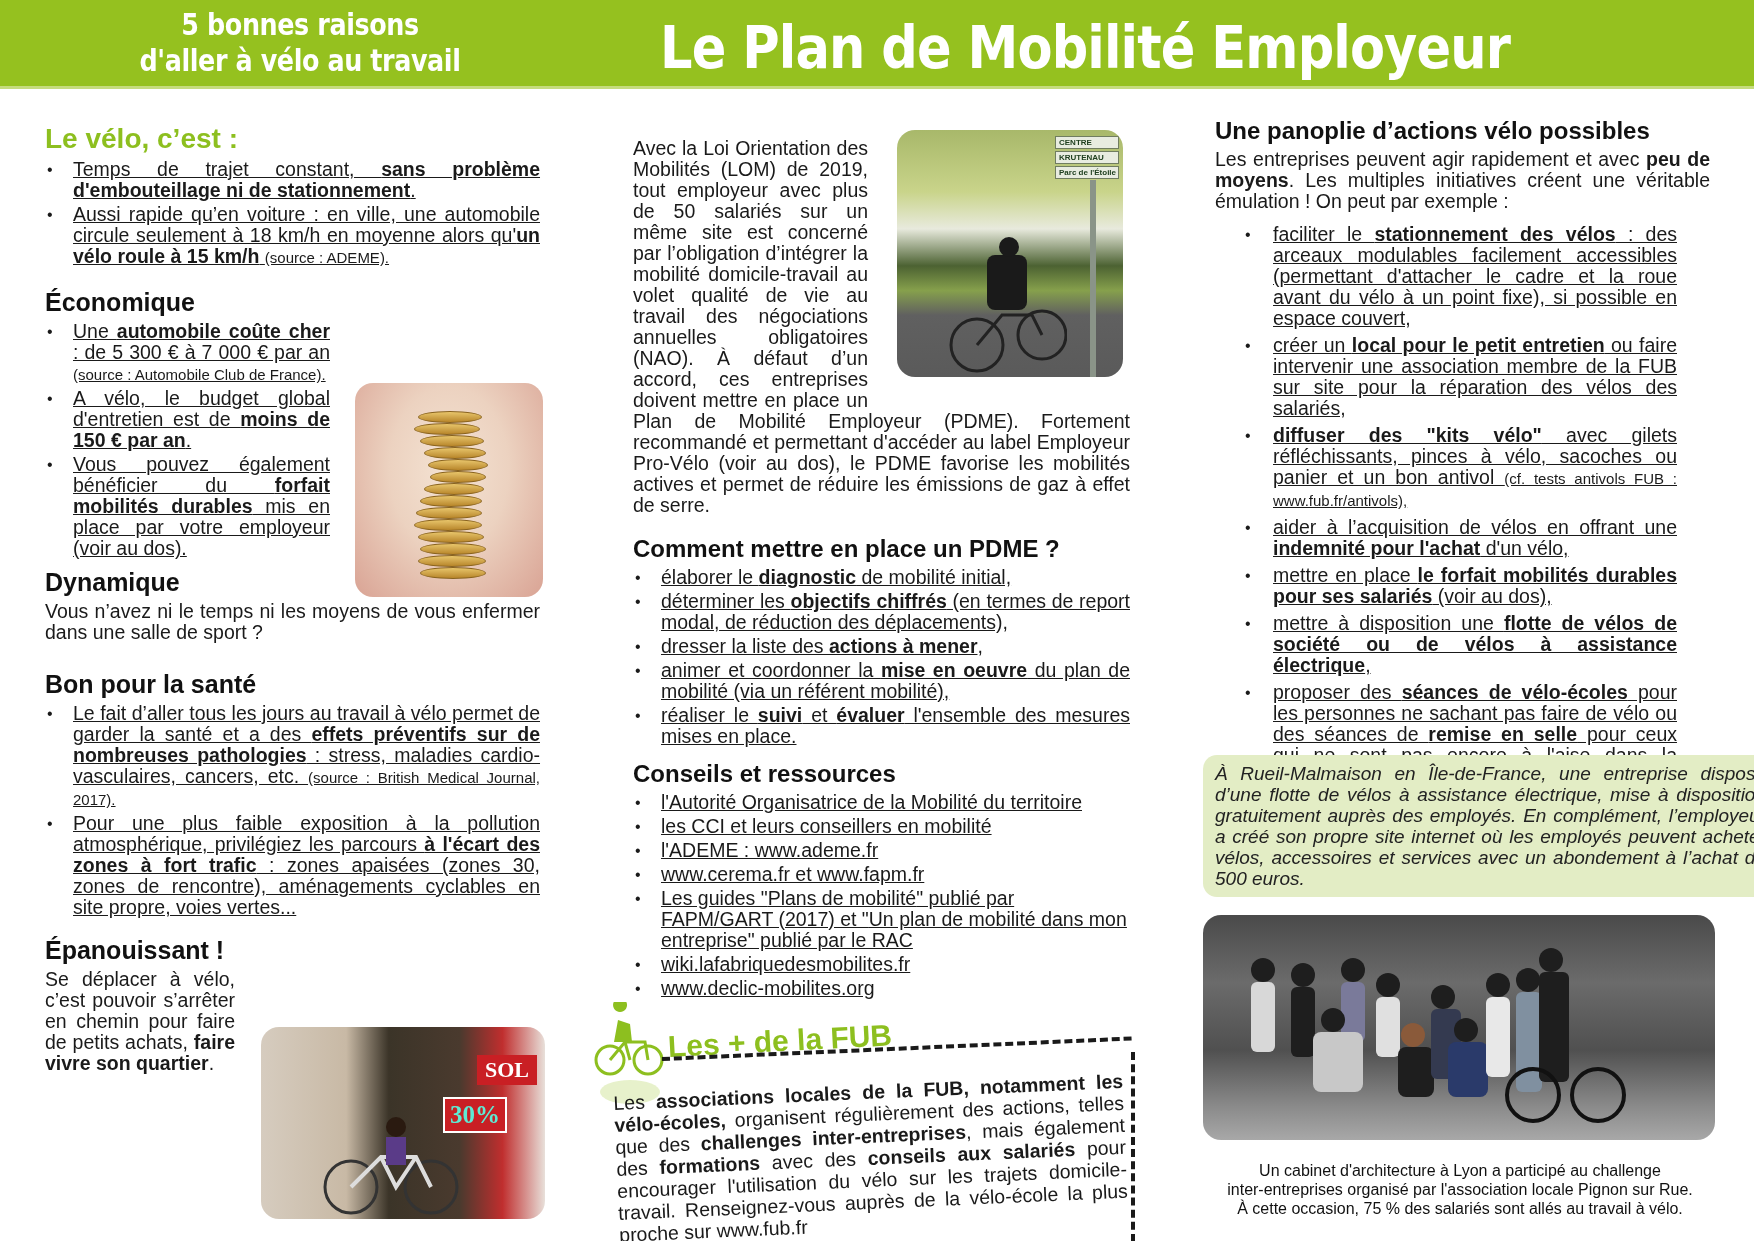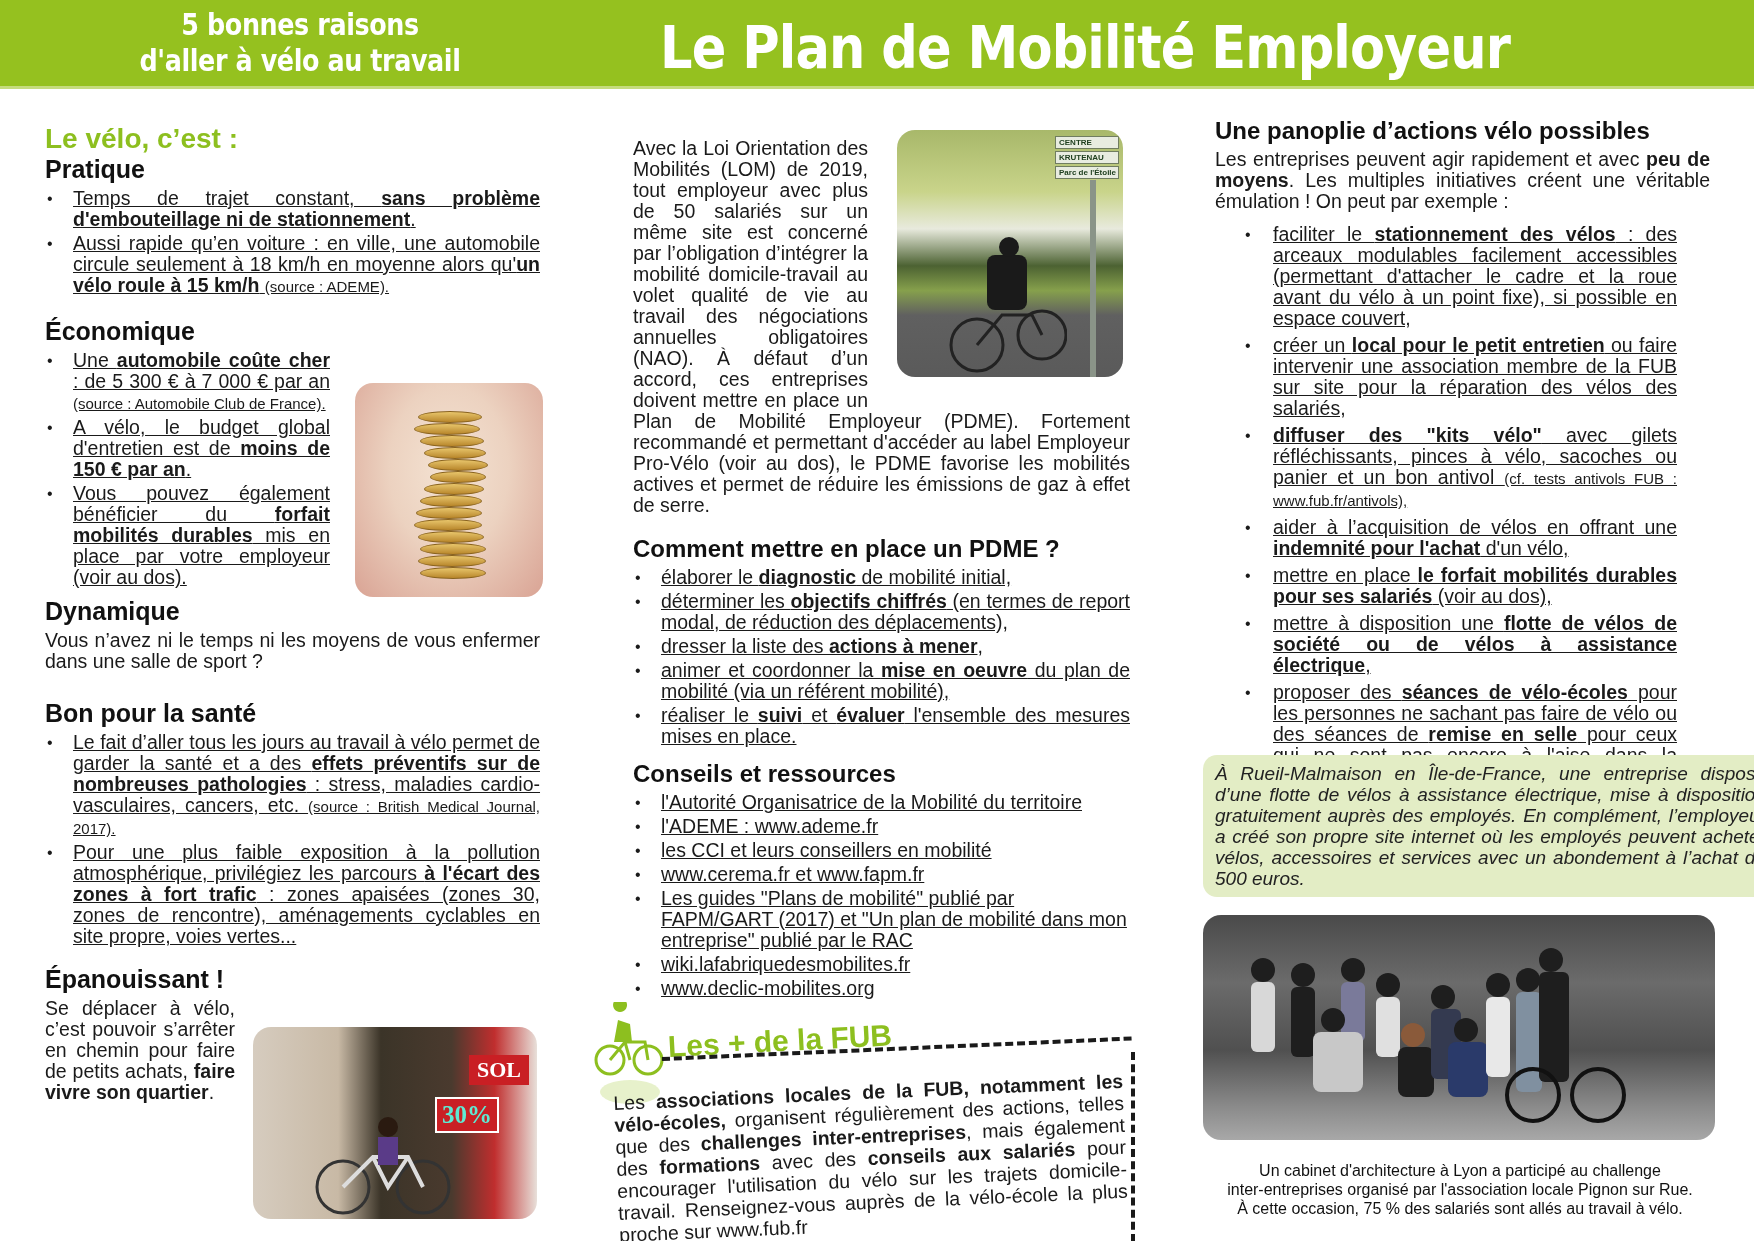--- a/index.html
+++ b/index.html
@@ -45,21 +45,21 @@
 
   .photo { border-radius: 18px; overflow: hidden; position: absolute; }
 
   .coins-photo { left: 355px; top: 383px; width: 188px; height: 214px;
     background: radial-gradient(ellipse at 50% 40%, #f4e3d3 0%, #ecd2c0 45%, #d9a394 100%); }
   .coins-stack { position: absolute; left: 55px; top: 28px; width: 80px; height: 180px; }
   .coin { position: absolute; height: 12px; border-radius: 50%; background: linear-gradient(#e8c56b, #b8862b); border: 1px solid #8a6420; }
 
   .bike-photo { left: 897px; top: 130px; width: 226px; height: 247px;
     background: linear-gradient(180deg, #a8b86a 0%, #c9d48a 25%, #e8eadd 40%, #4c6232 55%, #86a04c 65%, #606060 75%, #5a5a5a 100%); }
-  .shop-photo { left: 253px; top: 1027px; width: 284px; height: 192px;
+  .shop-photo { left: 261px; top: 1027px; width: 284px; height: 192px;
     background: linear-gradient(90deg, #d6ccbf 0%, #c8b9a5 30%, #3b3428 45%, #4a3a2e 70%, #c02e2e 85%, #e8e0da 100%); padding-left: 36px; }
   .group-photo { left: 1203px; top: 915px; width: 512px; height: 225px;
     background: linear-gradient(180deg, #4a4a4a 0%, #6b6b6b 30%, #505050 60%, #8a8a8a 85%, #a8a8a8 100%); }
 
   .sign { position: absolute; right: 4px; top: 6px; width: 64px; font-size: 8px; font-weight: bold; color: #204020; }
   .sign div { background: #e8ece0; border: 1px solid #707d60; margin-bottom: 2px; padding: 1px 3px; white-space: nowrap; }
 
   .sale-sign { position: absolute; right: 8px; top: 28px; background: #c91f24; color: #fff; font-weight: bold; font-family: "Liberation Serif", serif; font-size: 22px; padding: 2px 8px; }
   .sale-pct { position: absolute; right: 38px; top: 70px; background: #c91f24; color: #5eead4; font-weight: bold; font-family: "Liberation Serif", serif; font-size: 25px; padding: 2px 5px; border: 2px solid #fff; }
 
@@ -84,21 +84,20 @@
   <span class="t2">d'aller à vélo au travail</span>
 </div>
 <div class="banner banner-right">
   <span class="title">Le Plan de Mobilité Employeur</span>
 </div>
 <div class="bottom-line"></div>
 
 <div class="col col1">
   <div class="green-h">Le vélo, c’est :</div>
 
-  <h3>Pratique</h3>
   <ul>
     <li><span>Temps de trajet constant, </span><b>sans problème d'embouteillage ni de stationnement</b><span>.</span></li>
     <li><span>Aussi rapide qu’en voiture : en ville, une automobile circule seulement à 18 km/h en moyenne alors qu'</span><b>un vélo roule à 15 km/h</b><span> </span><span class="small">(source : ADEME).</span></li>
   </ul>
 
   <h3 style="margin-top:24px">Économique</h3>
   <ul style="width:285px">
     <li><span>Une </span><b>automobile coûte cher</b><span> : de 5 300 € à 7 000 € par an </span><span class="small">(source : Automobile Club de France).</span></li>
     <li><span>A vélo, le budget global d'entretien est de </span><b>moins de 150 € par an</b><span>.</span></li>
     <li><span>Vous pouvez également bénéficier du </span><b>forfait mobilités durables</b><span> mis en place par votre employeur (voir au dos).</span></li>
@@ -159,22 +158,22 @@
     <li><span>élaborer le </span><b>diagnostic</b><span> de mobilité initial,</span></li>
     <li><span>déterminer les </span><b>objectifs chiffrés</b><span> (en termes de report modal, de réduction des déplacements),</span></li>
     <li><span>dresser la liste des </span><b>actions à mener</b><span>,</span></li>
     <li><span>animer et coordonner la </span><b>mise en oeuvre</b><span> du plan de mobilité (via un référent mobilité),</span></li>
     <li><span>réaliser le </span><b>suivi</b><span> et </span><b>évaluer</b><span> l'ensemble des mesures mises en place.</span></li>
   </ul>
 
   <h3 style="margin-top:16px">Conseils et ressources</h3>
   <ul>
     <li>l'Autorité Organisatrice de la Mobilité du territoire</li>
+    <li>les CCI et leurs conseillers en mobilité</li>
     <li>l'ADEME : www.ademe.fr</li>
-    <li>les CCI et leurs conseillers en mobilité</li>
     <li>www.cerema.fr et www.fapm.fr</li>
     <li style="text-align:left"><span>Les guides "</span><u>Plans de mobilité</u><span>" publié par FAPM/GART (2017) et "</span><u>Un plan de mobilité dans mon entreprise</u><span>" publié par le RAC</span></li>
     <li>wiki.lafabriquedesmobilites.fr</li>
     <li>www.declic-mobilites.org</li>
   </ul>
 </div>
 
 <div class="photo bike-photo">
   <div class="sign">
     <div>CENTRE</div>

